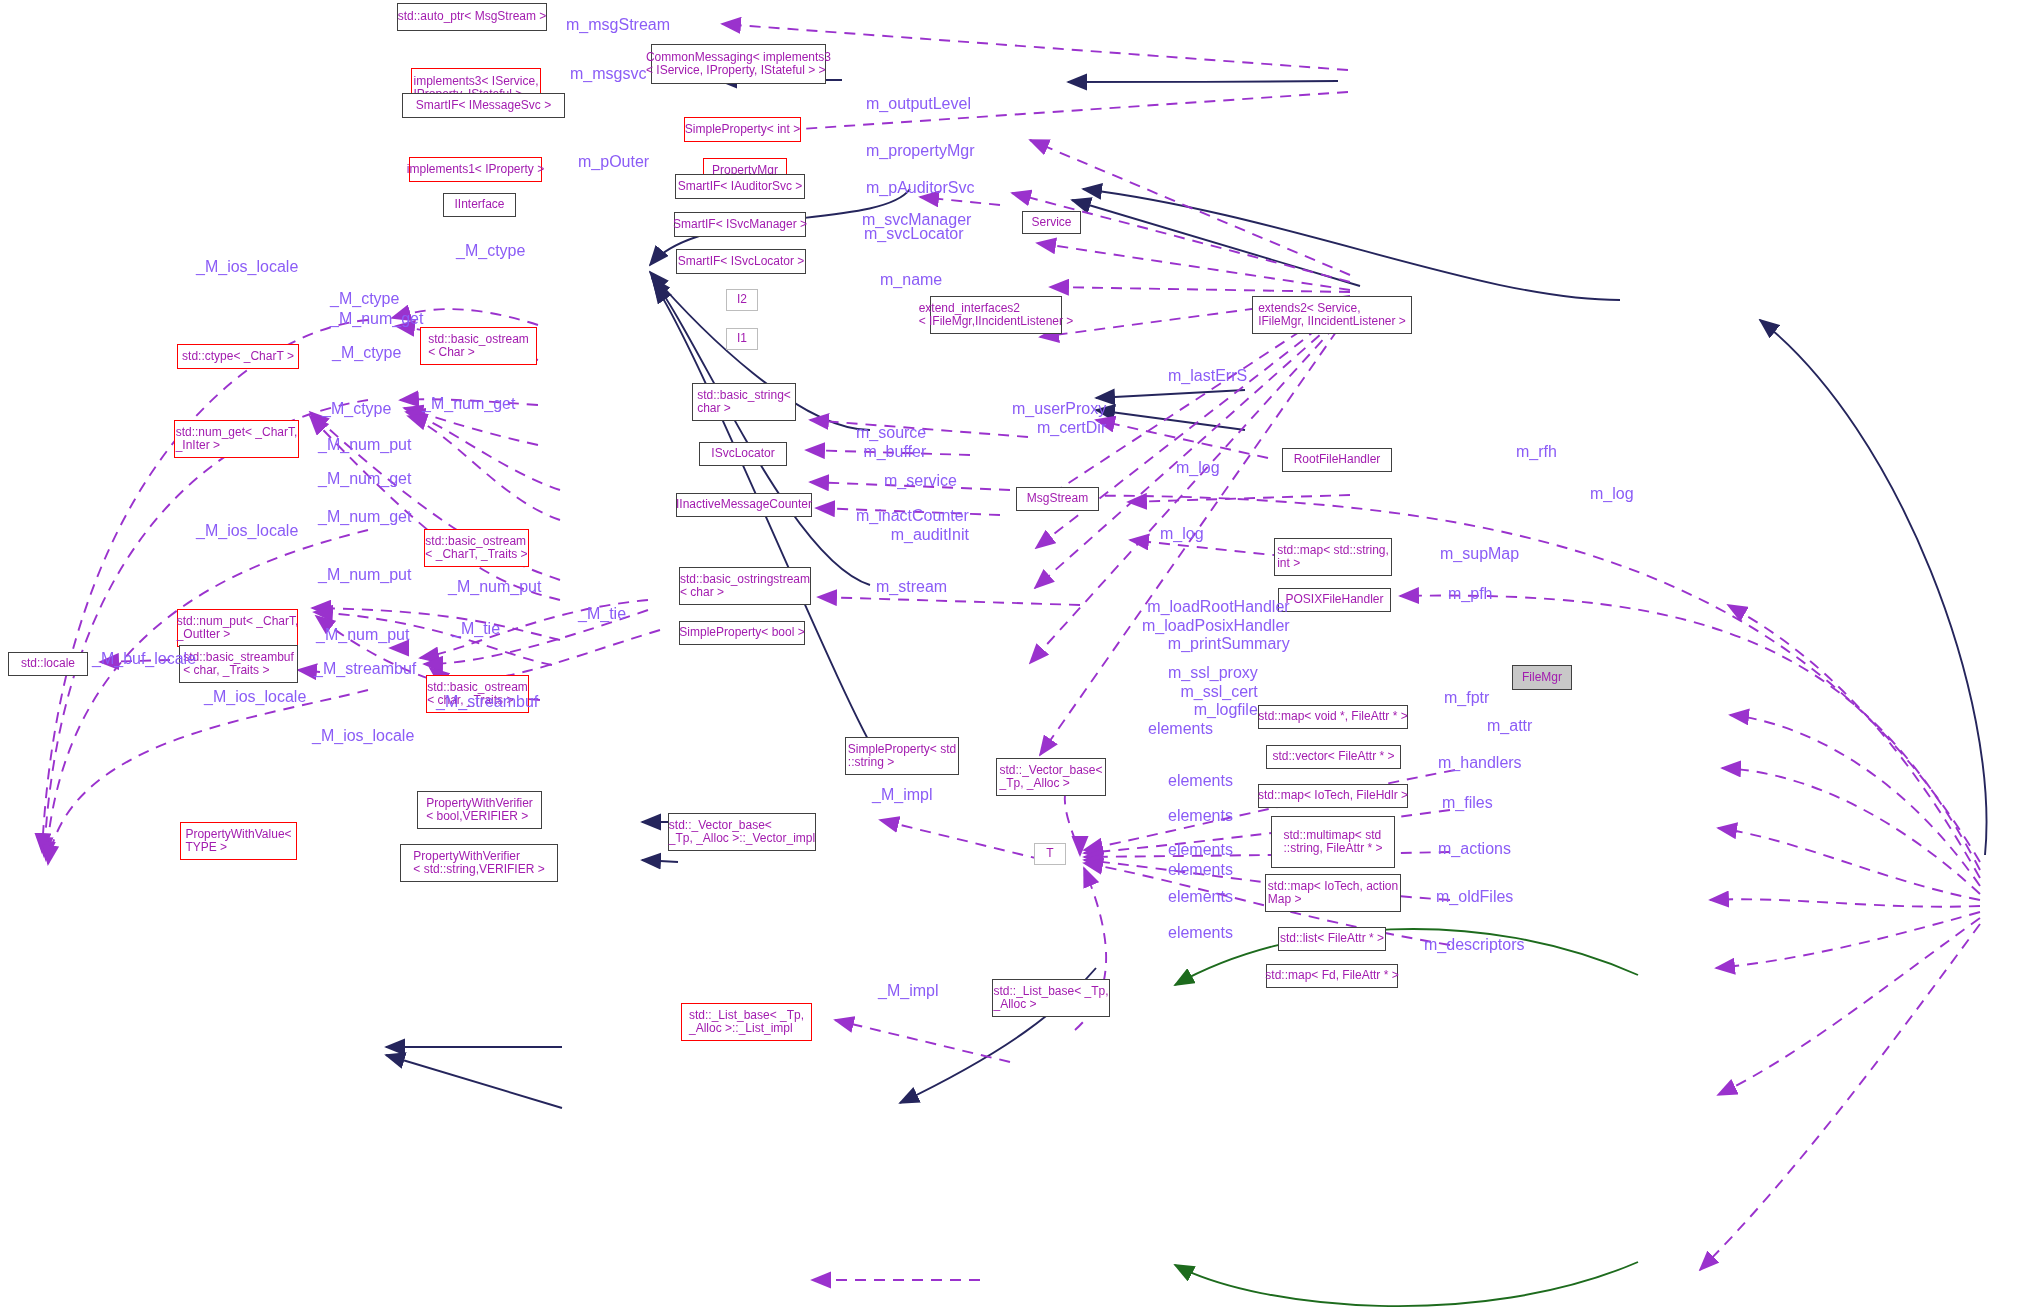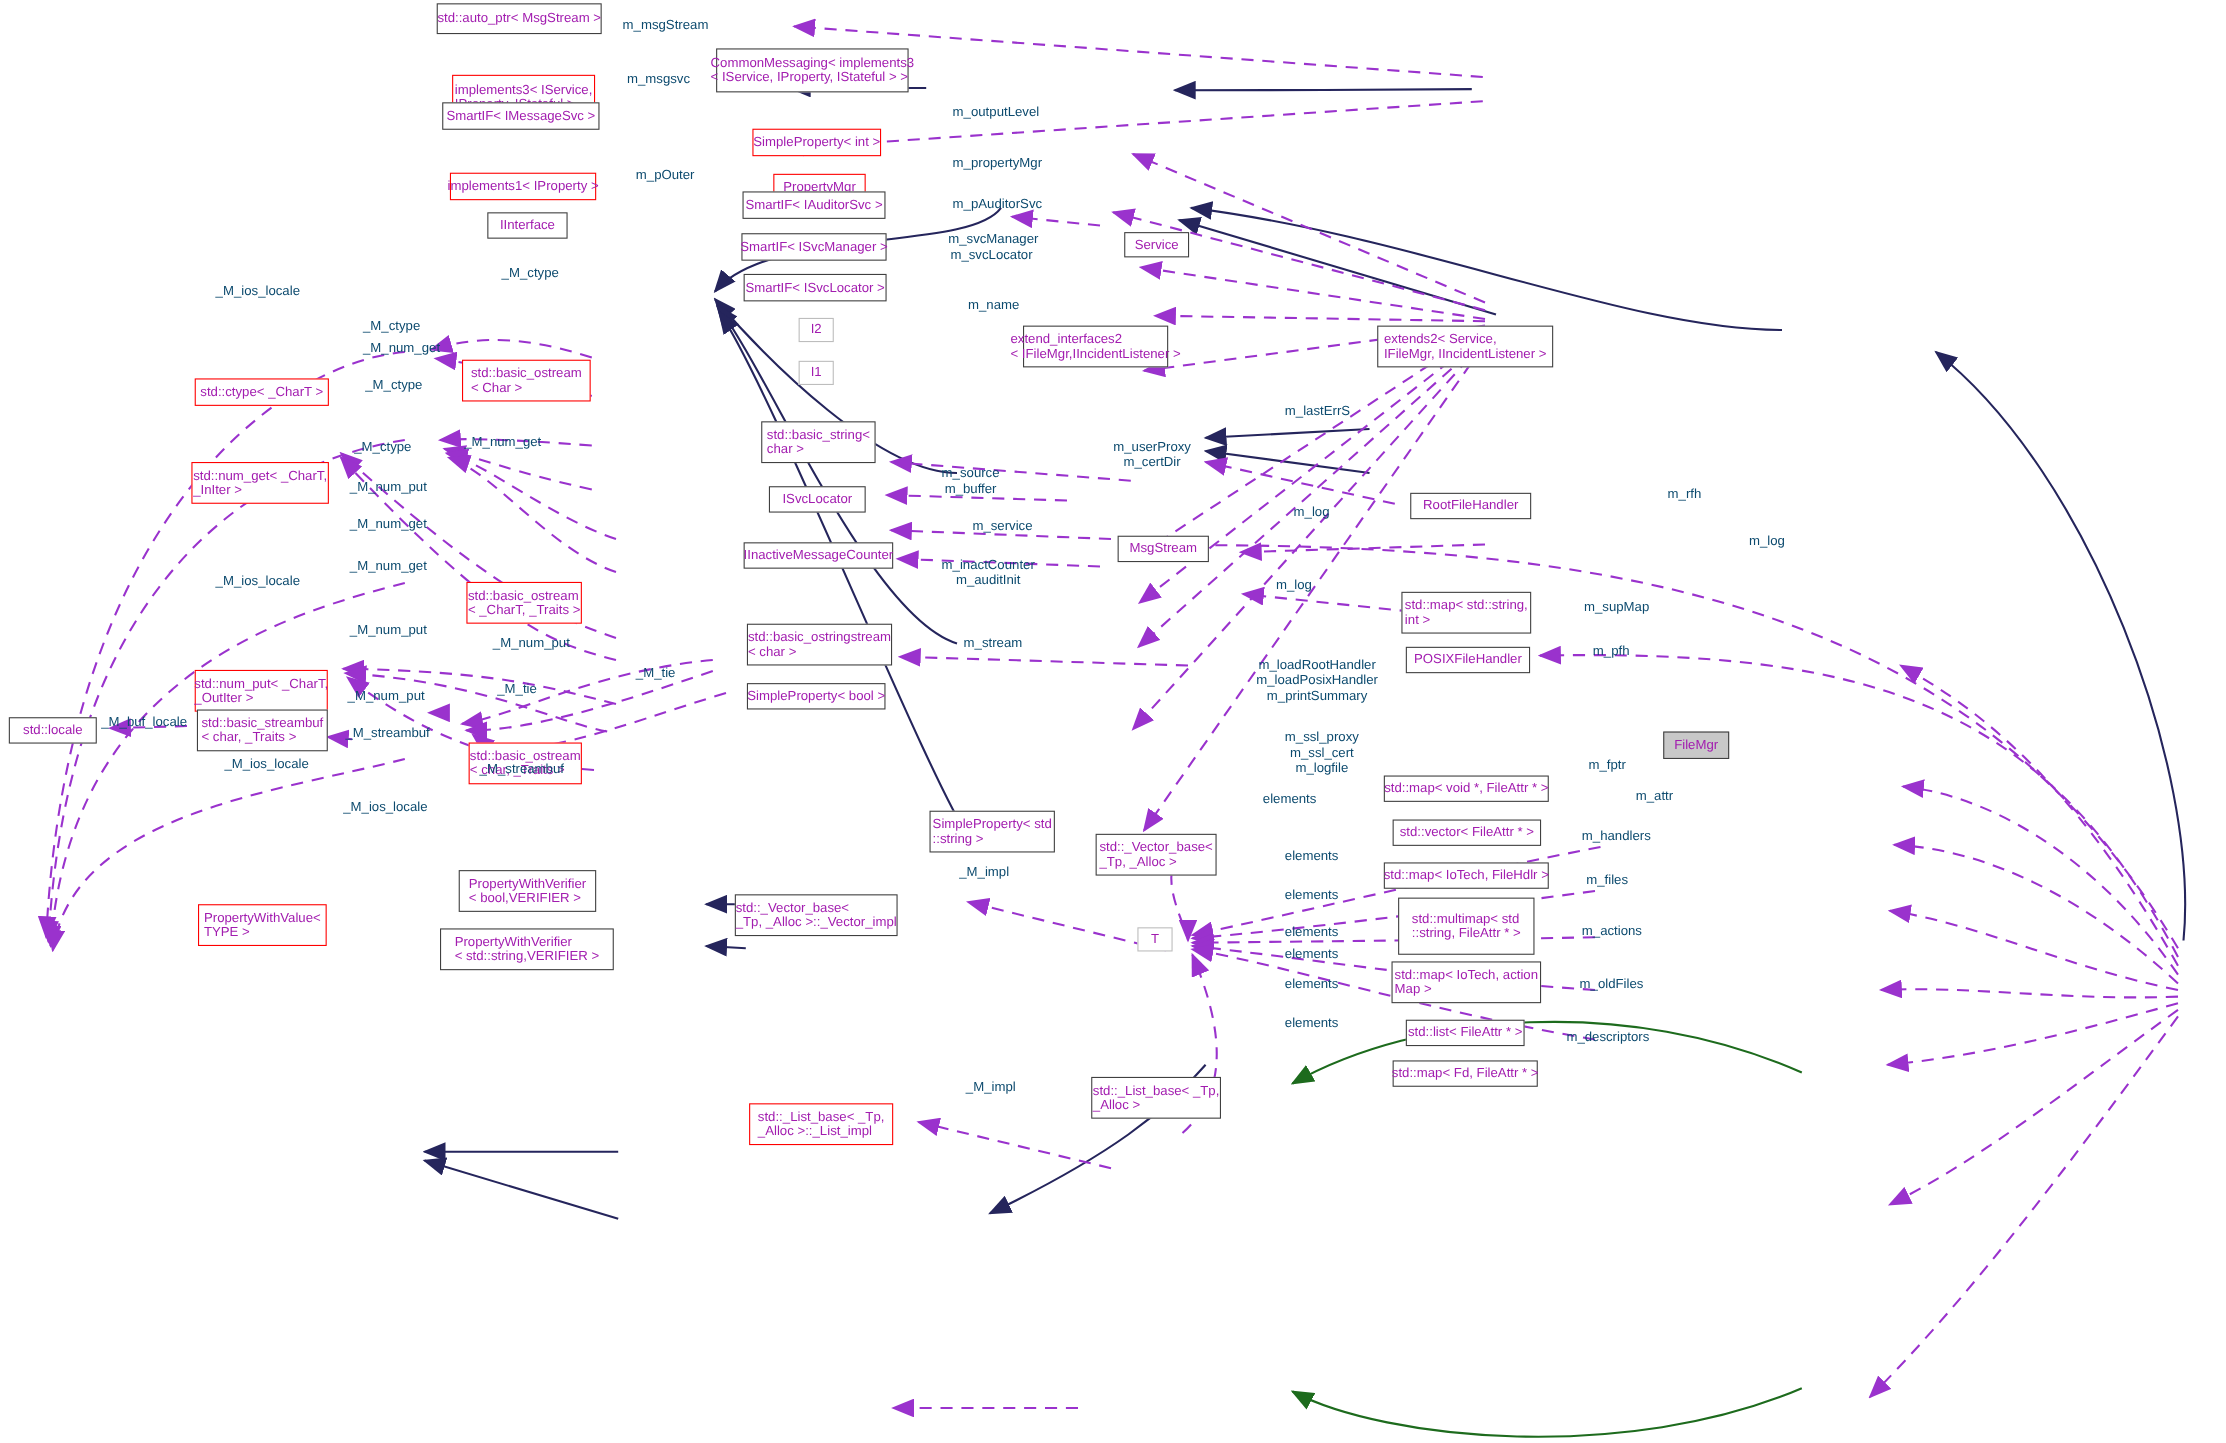--- a/index.html
+++ b/index.html
@@ -7,22 +7,22 @@
           font-family:"Liberation Sans", sans-serif;overflow:hidden;}
   svg#edges{position:absolute;left:0;top:0;width:2024px;height:1312px;}
   .node{position:absolute;box-sizing:border-box;display:flex;align-items:center;
         justify-content:center;line-height:1.12;
         font-family:"Liberation Sans", sans-serif;font-size:12px;color:#a21caf;
         background:#ffffff;border:1.6px solid #404040;white-space:pre;}
   .node.red{border:1.7px solid #ff0000;margin-top:24px;}
   .node.grey{border:1.6px solid #404040;background:#c8c8c8;}
   .node.light{border:1.5px solid #bdbdbd;}
   .edgelabel{position:absolute;font-family:"Liberation Sans", sans-serif;
-             font-size:12px;color:#0c4a6e;white-space:pre;line-height:1.16;
-             text-align:center;background:transparent;}
+             font-size:16px;color:#8b5cf6;white-space:pre;line-height:1.16;
+             text-align:right;background:transparent;}
 </style>
 </head>
 <body>
 
 <div id="canvas">
 
   <svg id="edges" viewBox="0 0 2024 1312" xmlns="http://www.w3.org/2000/svg">
     <defs>
       <marker id="ah-inherit" markerWidth="11" markerHeight="9" refX="10" refY="4.5" orient="auto">
         <path d="M0,0 L11,4.5 L0,9 z" fill="#25255c"></path>
@@ -127,21 +127,21 @@
       <path d="M406,648 L390,648"></path>
       <path d="M648,600 C540,610 470,650 420,658"></path>
       <path d="M648,610 C560,640 480,665 424,664"></path>
       <path d="M660,630 C560,660 470,700 430,668"></path>
     </g>
   </svg>
 
   <div class="node" style="left:397px;top:3px;width:150px;height:28px;">std::auto_ptr&lt; MsgStream &gt;</div>
   <div class="node red" style="left:411px;top:44px;width:130px;height:40px;">implements3&lt; IService,
 IProperty, IStateful &gt;</div>
-  <div class="node" style="left:402px;top:93px;width:143px;height:25px;">SmartIF&lt; IMessageSvc &gt;</div>
+  <div class="node" style="left:402px;top:93px;width:163px;height:25px;">SmartIF&lt; IMessageSvc &gt;</div>
   <div class="node red" style="left:409px;top:133px;width:133px;height:25px;">implements1&lt; IProperty &gt;</div>
   <div class="node" style="left:651px;top:44px;width:175px;height:40px;">CommonMessaging&lt; implements3
 &lt; IService, IProperty, IStateful &gt; &gt;</div>
   <div class="node red" style="left:684px;top:93px;width:117px;height:25px;">SimpleProperty&lt; int &gt;</div>
   <div class="node red" style="left:703px;top:134px;width:84px;height:25px;">PropertyMgr</div>
   <div class="node" style="left:675px;top:174px;width:130px;height:25px;">SmartIF&lt; IAuditorSvc &gt;</div>
   <div class="node" style="left:674px;top:212px;width:132px;height:25px;">SmartIF&lt; ISvcManager &gt;</div>
   <div class="node" style="left:676px;top:249px;width:130px;height:25px;">SmartIF&lt; ISvcLocator &gt;</div>
   <div class="node" style="left:443px;top:193px;width:73px;height:24px;">IInterface</div>
   <div class="node light" style="left:726px;top:289px;width:32px;height:22px;">I2</div>

